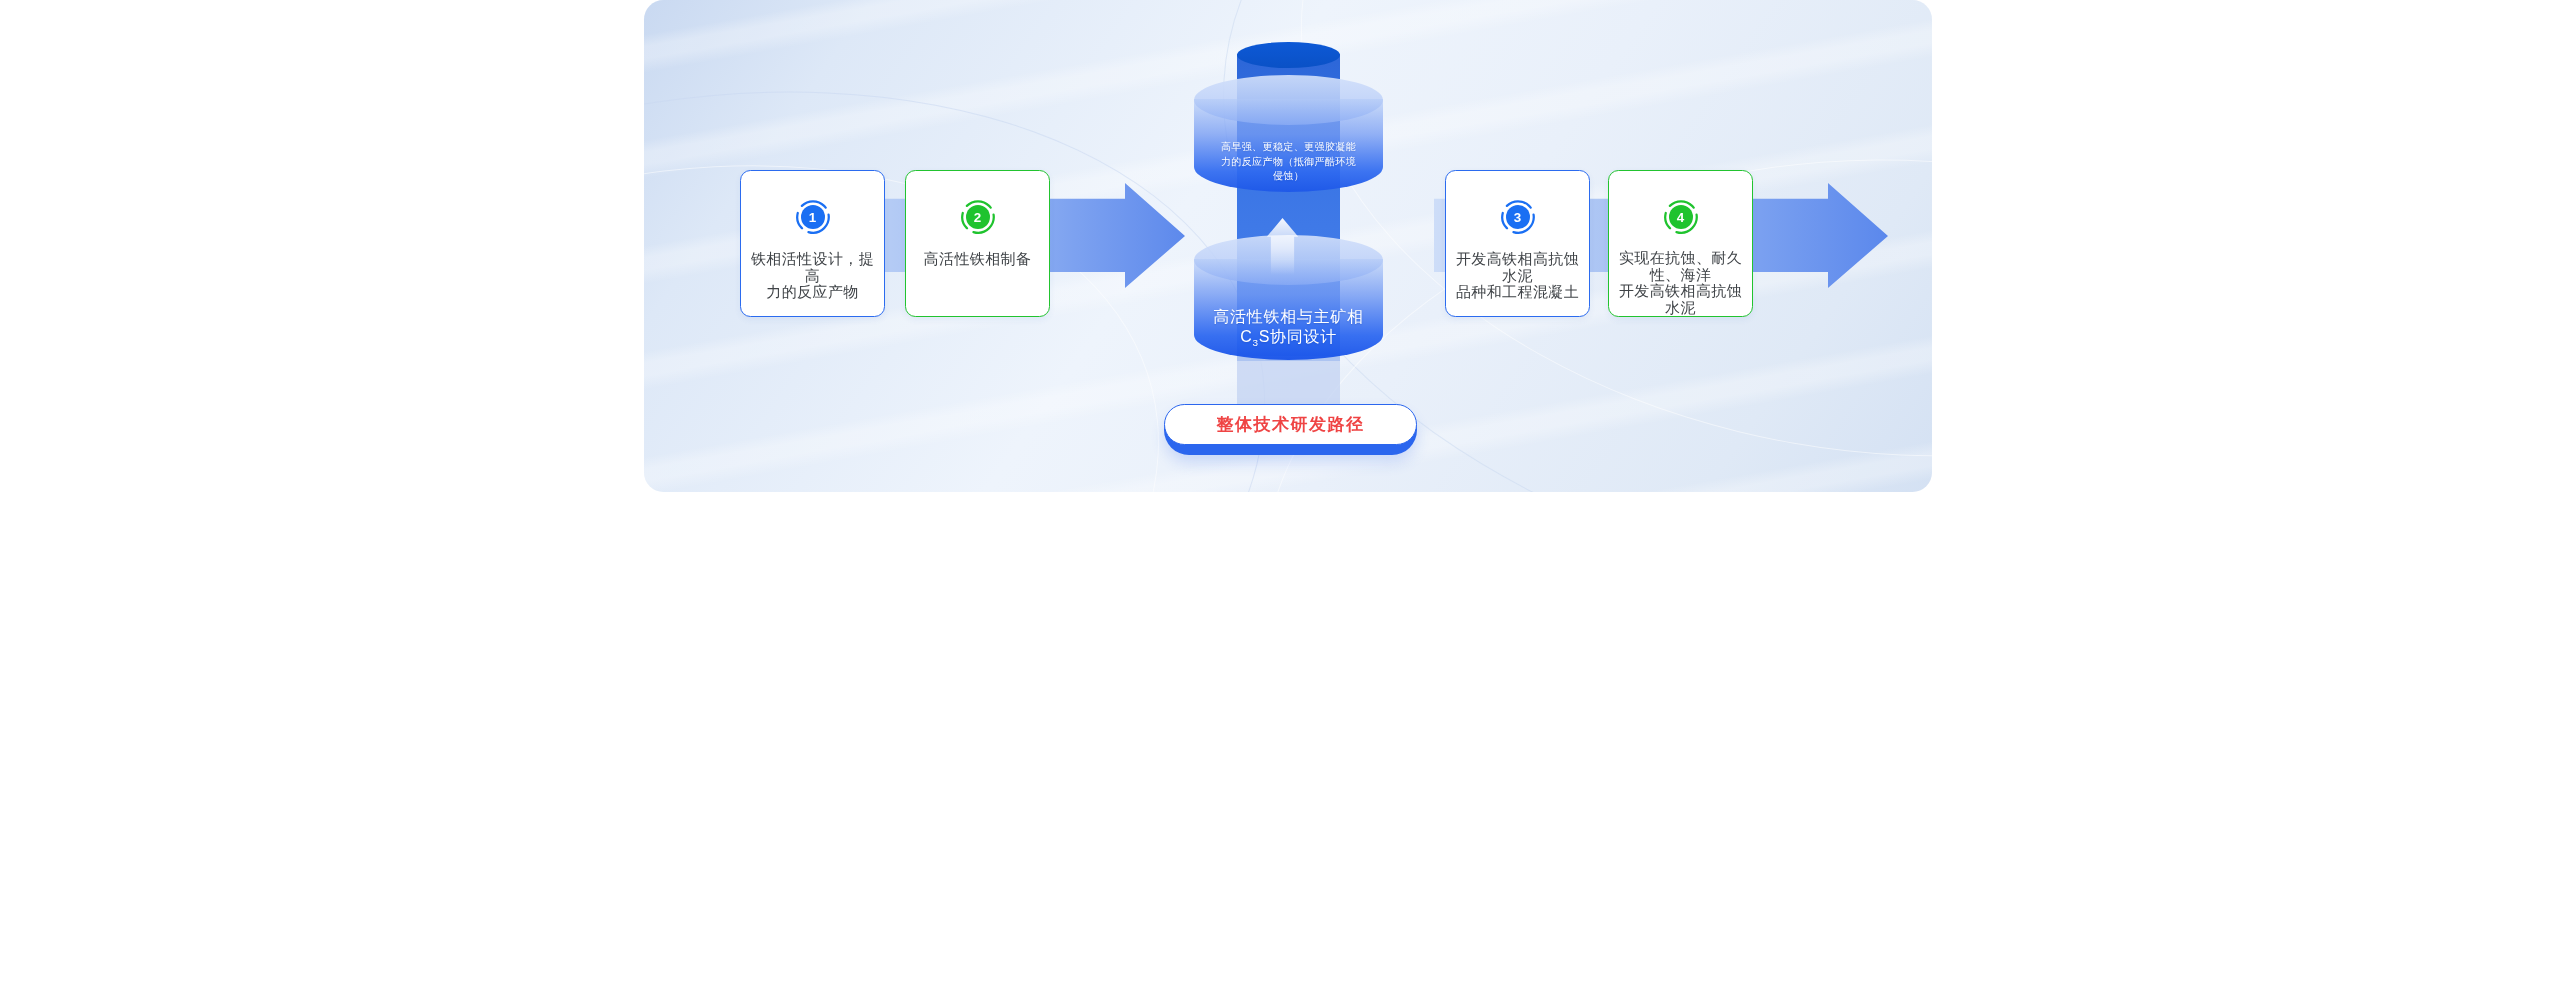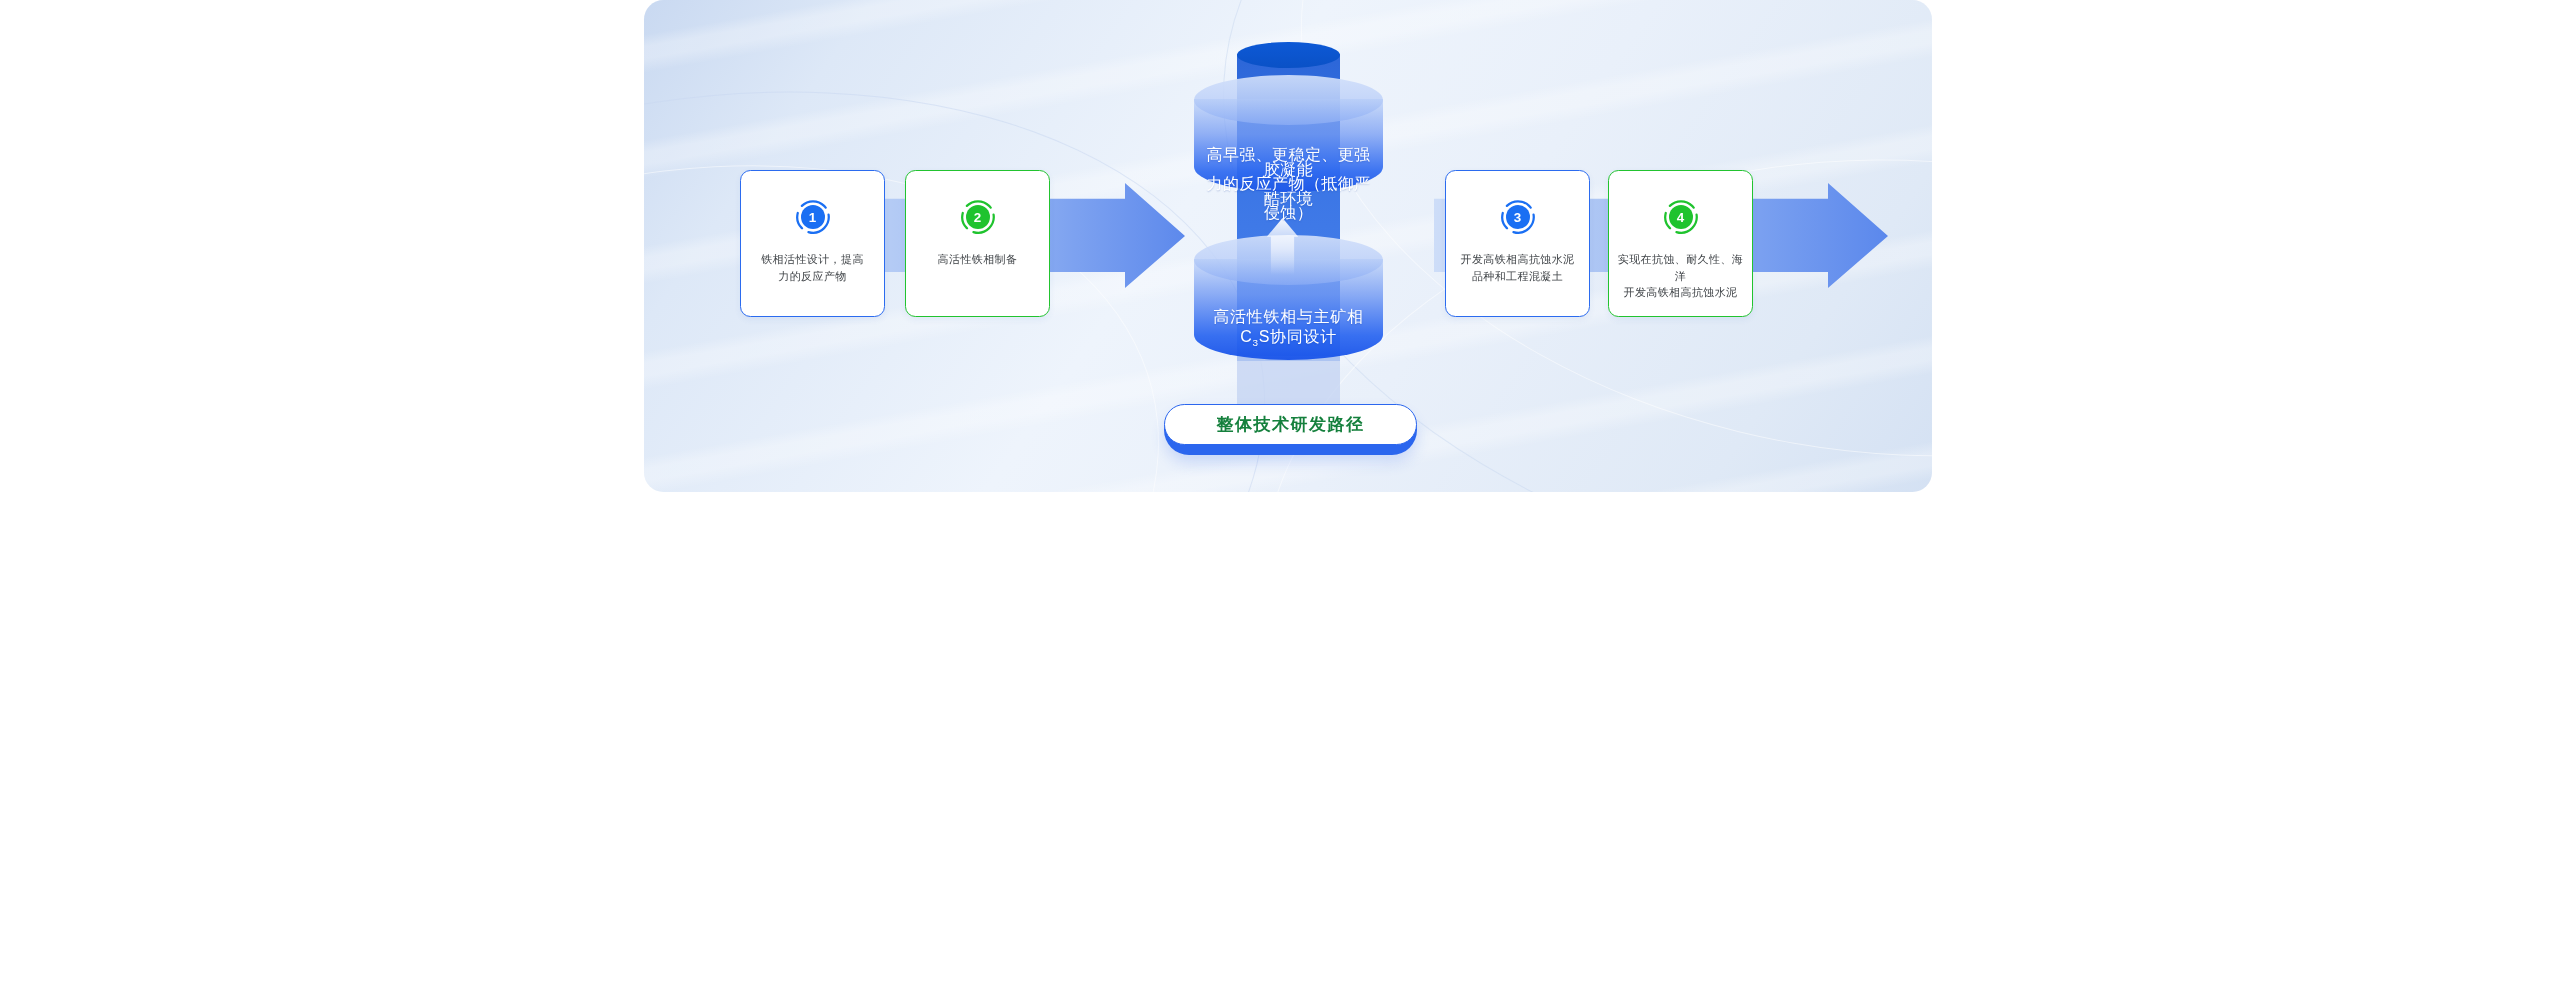--- a/index.html
+++ b/index.html
@@ -51,21 +51,21 @@
   .badge .fill{
     position:absolute;left:6px;top:6px;width:24px;height:24px;border-radius:50%;
     display:flex;align-items:center;justify-content:center;
     color:#fff;font-size:13.4px;font-weight:700;
   }
   .card.blue .fill{background:#1a6ff3;}
   .card.green .fill{background:#1fc32e;}
   .card.blue .ring{stroke:#1a6ff3;}
   .card.green .ring{stroke:#1fc32e;}
   .card-text{
-    margin-top:16.4px;text-align:center;font-size:11px;line-height:16.4px;
+    margin-top:16.4px;text-align:center;font-size:15px;line-height:16.4px;
     color:#3f4347;font-weight:500;letter-spacing:0.4px;padding:0 6px;
   }
 
   
   .col-body{
     position:absolute;left:593px;top:54px;width:103px;height:307px;
     background:linear-gradient(180deg,#2c66d8 0%,#3a75e5 38%,#437cе9 60%,#4b83ec 100%);
     background:linear-gradient(180deg,#2c66d8 0%,#3a75e5 38%,#4b83ec 100%);
   }
   .col-top{
@@ -91,36 +91,36 @@
   }
   .disc-lower .disc-top{top:235px;}
   .disc-lower .disc-wall{
     top:259px;height:101px;
     background:linear-gradient(180deg,rgba(177,201,247,.55) 0%,rgba(112,152,243,.8) 36%,rgba(44,103,240,.94) 76%,rgba(27,85,233,.97) 100%);
   }
   .disc-label{
     position:absolute;color:#ffffff;font-weight:500;text-align:center;
     text-shadow:0 0.7px 1.5px rgba(20,60,160,.25);
   }
-  .disc-label.upper{left:555px;top:148px;width:179px;font-size:16px;line-height:14.5px;letter-spacing:0.4px;}
+  .disc-label.upper{left:555px;top:140px;width:179px;font-size:10px;line-height:14.5px;letter-spacing:0.4px;}
   .disc-label.lower{left:555px;top:307px;width:179px;font-size:16px;line-height:20px;letter-spacing:0.7px;}
   .disc-label.lower sub{font-size:.62em;}
   .up-arrow{position:absolute;left:622px;top:218px;}
 
   
   .pill{
     position:absolute;left:520px;top:404px;width:253px;height:51px;
     background:#2b66ee;border-radius:25px;
     box-shadow:0 7.5px 13.4px rgba(43,102,238,.18);
   }
   .pill-inner{
     position:absolute;left:0;top:0;width:253px;height:41px;box-sizing:border-box;
     background:#ffffff;border:1.5px solid #2b66ee;border-radius:21px;
     display:flex;align-items:center;justify-content:center;
-    font-size:17px;font-weight:700;color:#15803d;letter-spacing:1.5px;
+    font-size:17px;font-weight:700;color:#ef4444;letter-spacing:1.5px;
   }
 </style>
 </head>
 <body>
 
 <div class="canvas">
   <div class="bg-streaks"></div>
   <div class="bg-ring r1"></div>
   <div class="bg-ring r2"></div>
   <div class="bg-ring r3"></div>

